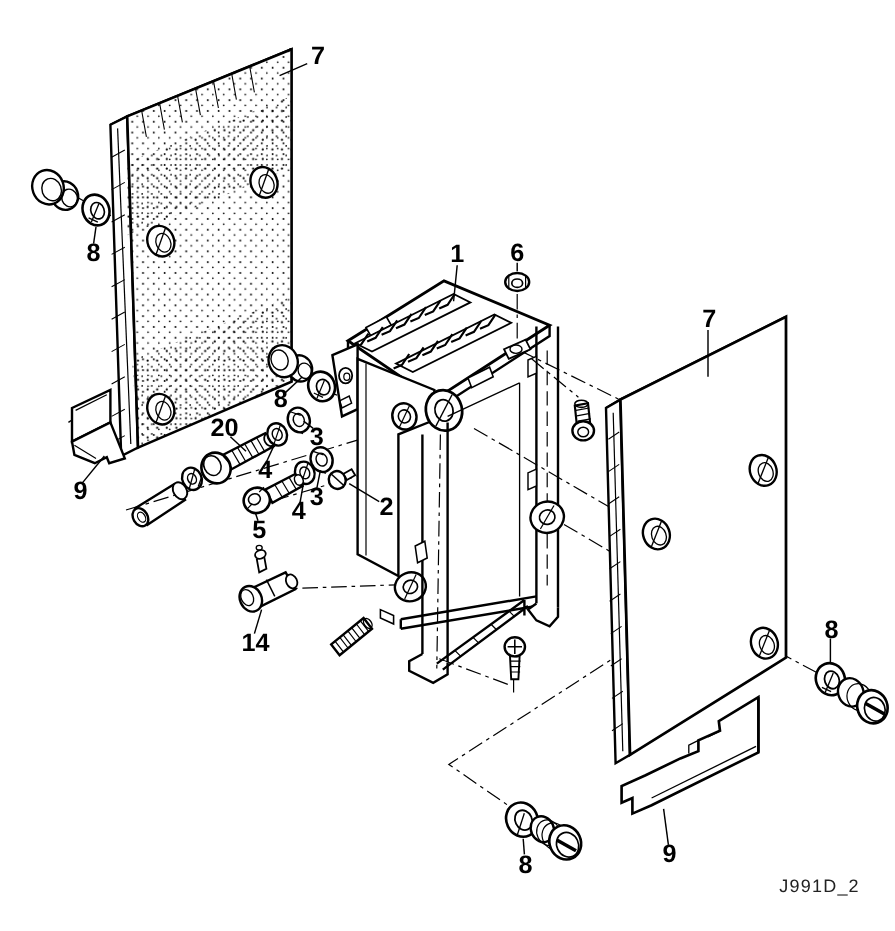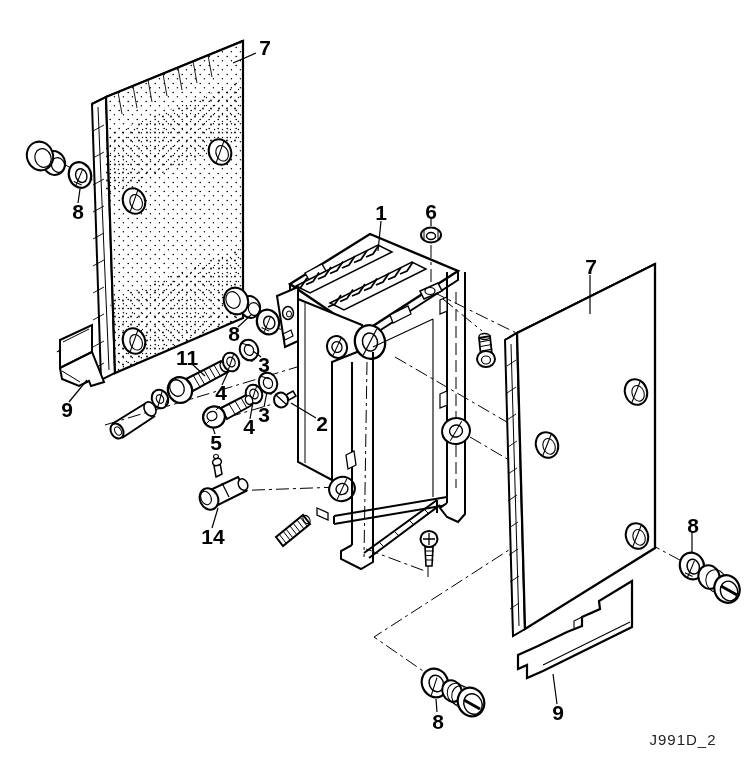--- a/index.html
+++ b/index.html
@@ -368,21 +368,21 @@
     <path d="M590,275 L590,314"></path>
     <path d="M692,532 L692,552"></path>
     <path d="M557,704 L553,674"></path>
     <path d="M437,712 L436,699"></path>
   </g>
 </svg>
 
 <div class="callout" style="left:265px; top:47px">7</div>
 <div class="callout" style="left:78px;  top:211px">8</div>
 <div class="callout" style="left:67px;  top:409px">9</div>
-<div class="callout" style="left:187px; top:357px">11</div>
+<div class="callout" style="left:187px; top:357px">20</div>
 <div class="callout" style="left:234px; top:333px">8</div>
 <div class="callout" style="left:264px; top:364px">3</div>
 <div class="callout" style="left:221px; top:392px">4</div>
 <div class="callout" style="left:264px; top:414px">3</div>
 <div class="callout" style="left:249px; top:426px">4</div>
 <div class="callout" style="left:216px; top:442px">5</div>
 <div class="callout" style="left:322px; top:423px">2</div>
 <div class="callout" style="left:381px; top:212px">1</div>
 <div class="callout" style="left:431px; top:211px">6</div>
 <div class="callout" style="left:213px; top:536px">14</div>

